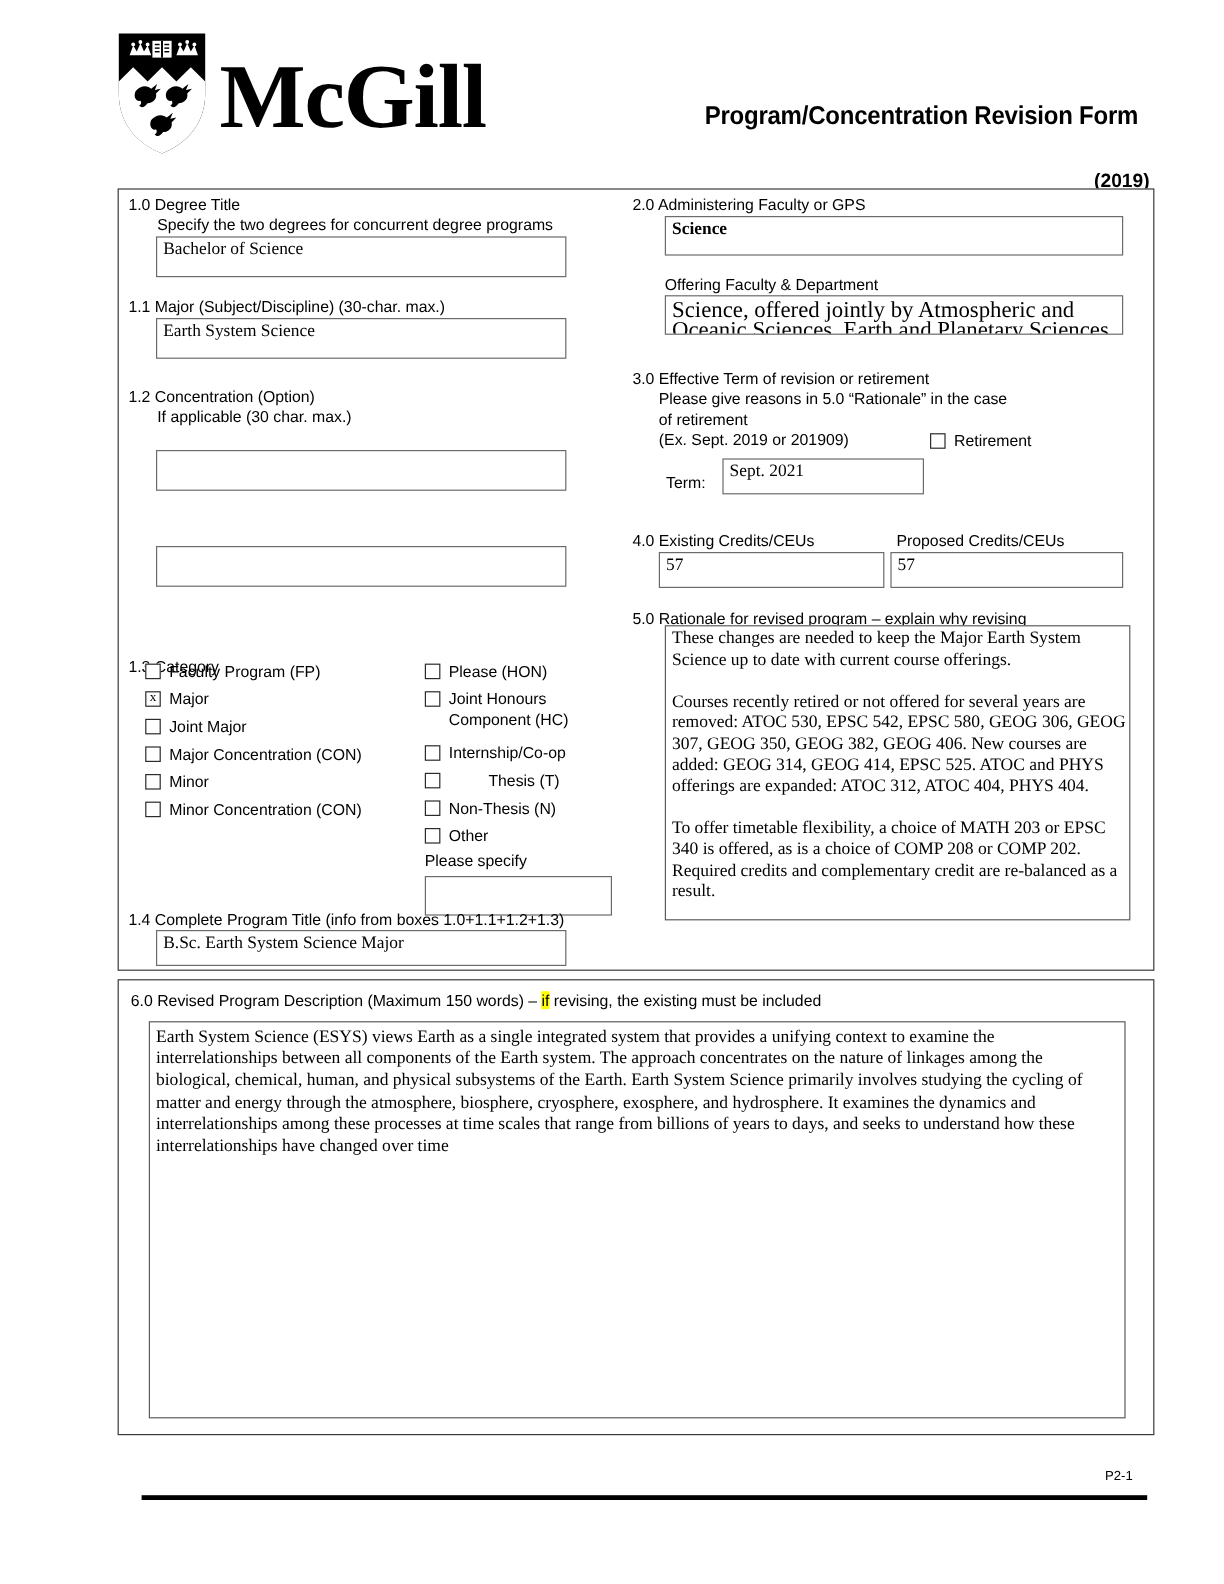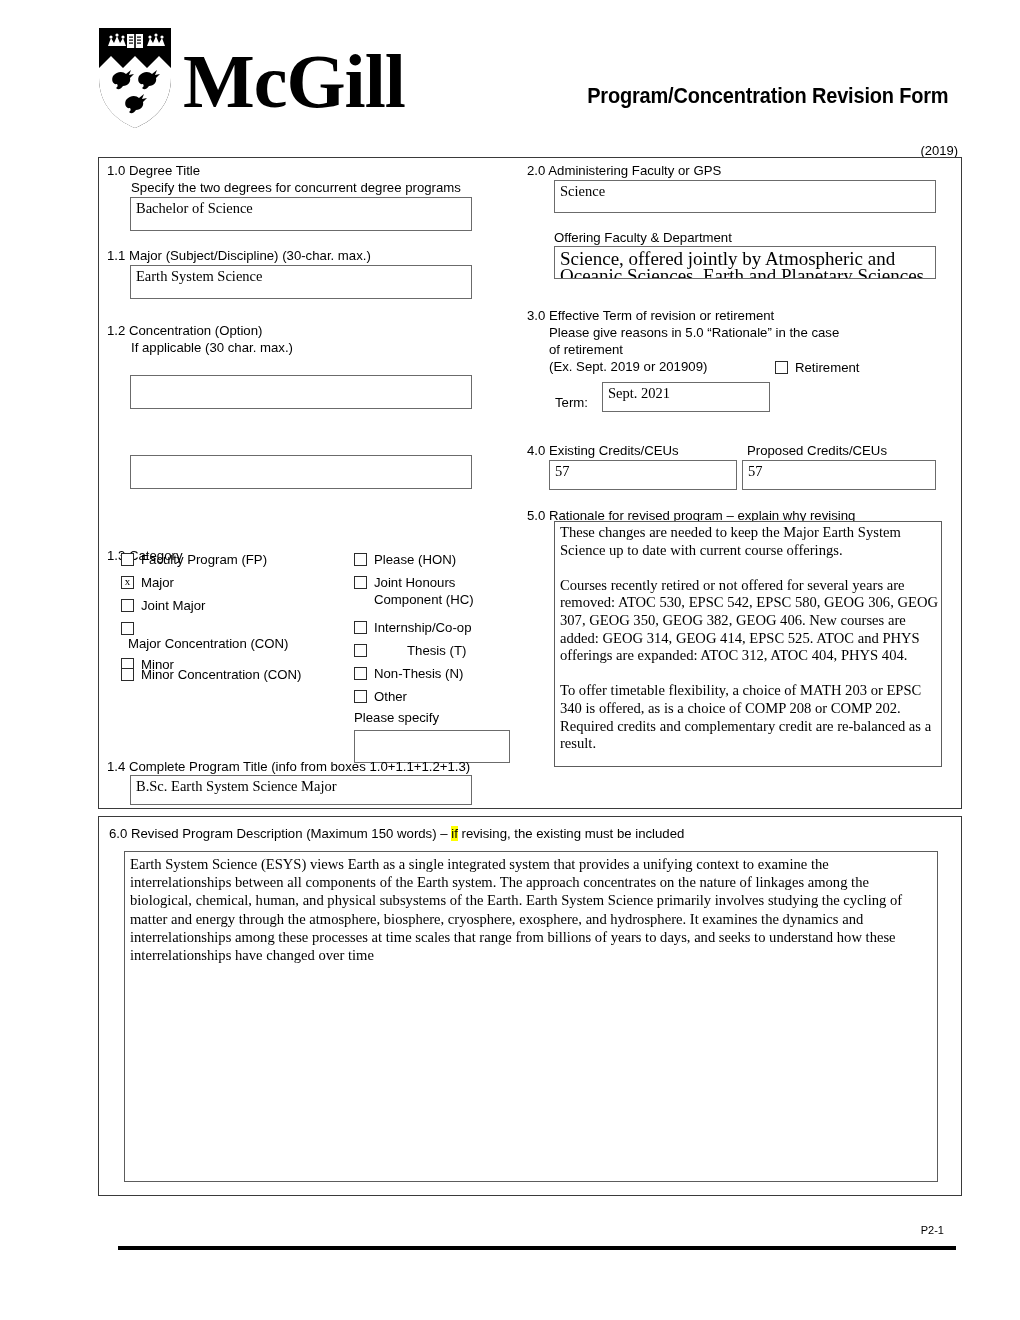--- a/index.html
+++ b/index.html
@@ -51,22 +51,23 @@
     font-weight: bold;
     font-size: 21.5px;
     letter-spacing: -0.2px;
     white-space: nowrap;
     transform: scaleX(0.93);
     transform-origin: right center;
   }
   #year-stamp {
     position: absolute;
     right: 62px; top: 143px;
-    font-size: 13px;
-    font-family: "Liberation Sans", sans-serif;
+    font-size: 16px;
+    font-family: "Liberation Sans", sans-serif;
+    font-weight: bold;
   }
 
   
   .outer-block {
     position: absolute;
     border: 1.3px solid #3a3a3a;
     background: #fff;
   }
   #block-top {
     left: 98px; top: 157px;
@@ -256,25 +257,25 @@
     <span class="cblabel">Faculty Program (FP)</span>
   </div>
   <div class="cbrow" style="left:22px; top:416px;">
     <span class="cbox checked"></span>
     <span class="cblabel">Major</span>
   </div>
   <div class="cbrow" style="left:22px; top:439px;">
     <span class="cbox"></span>
     <span class="cblabel">Joint Major</span>
   </div>
-  <div class="cbrow" style="left:22px; top:462px;flex-direction:column;">
+  <div class="cbrow" style="left:22px; top:462px;">
     <span class="cbox"></span>
     <span class="cblabel">Major Concentration (CON)</span>
   </div>
-  <div class="cbrow" style="left:22px; top:485px;margin-top:13px;">
+  <div class="cbrow" style="left:22px; top:485px;">
     <span class="cbox"></span>
     <span class="cblabel">Minor</span>
   </div>
   <div class="cbrow" style="left:22px; top:508px;">
     <span class="cbox"></span>
     <span class="cblabel">Minor Concentration (CON)</span>
   </div>
 
   <div class="cbrow" style="left:255px; top:393px;">
     <span class="cbox"></span>
@@ -306,21 +307,21 @@
   <div class="fbox" style="left:255px; top:572px; width:156px; height:33px;">
     <span class="fval"></span>
   </div>
 
   <span class="lbl" style="left:8px; top:600px;">1.4 Complete Program Title (info from boxes 1.0+1.1+1.2+1.3)</span>
   <div class="fbox" style="left:31px; top:617px; width:342px; height:30px;">
     <span class="fval">B.Sc. Earth System Science Major</span>
   </div>
 
   <span class="lbl" style="left:428px; top:4px;">2.0 Administering Faculty or GPS</span>
-  <div class="fbox" style="left:455px; top:22px; width:382px; height:33px;">
+  <div class="fbox" style="left:455px; top:22px; width:382px; height:33px;font-weight:bold;">
     <span class="fval">Science</span>
   </div>
 
   <span class="lbl" style="left:455px; top:71px;">Offering Faculty &amp; Department</span>
   <div class="fbox tall" style="left:455px; top:88px; width:382px; height:33px;">
     <span class="fval" style="font-size:19px; line-height:17.3px;">Science, offered jointly by Atmospheric and Oceanic Sciences, Earth and Planetary Sciences, and Geography</span>
   </div>
 
   <span class="lbl" style="left:428px; top:149px;">3.0 Effective Term of revision or retirement</span>
   <span class="lbl" style="left:450px; top:166px;">Please give reasons in 5.0 “Rationale” in the case</span>

